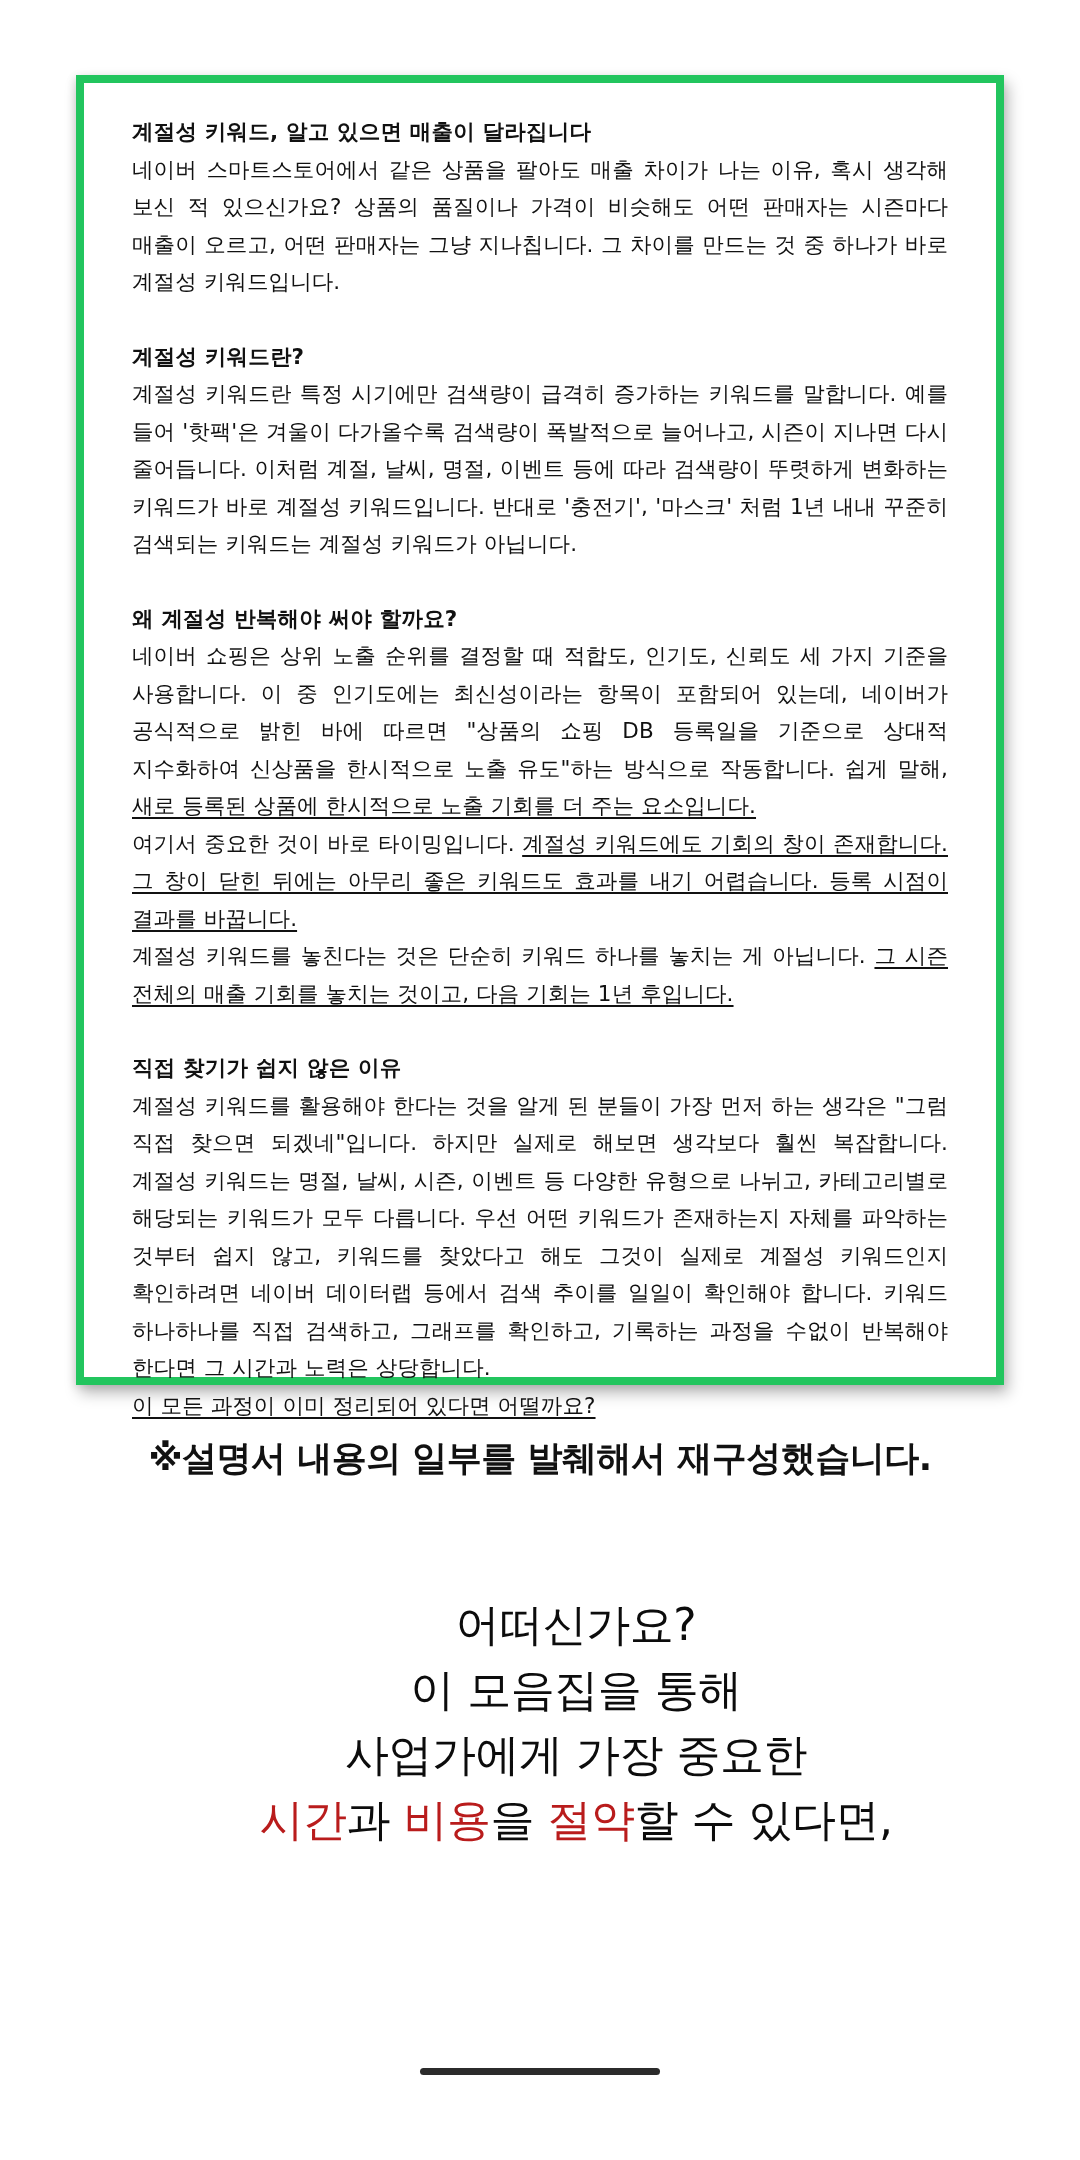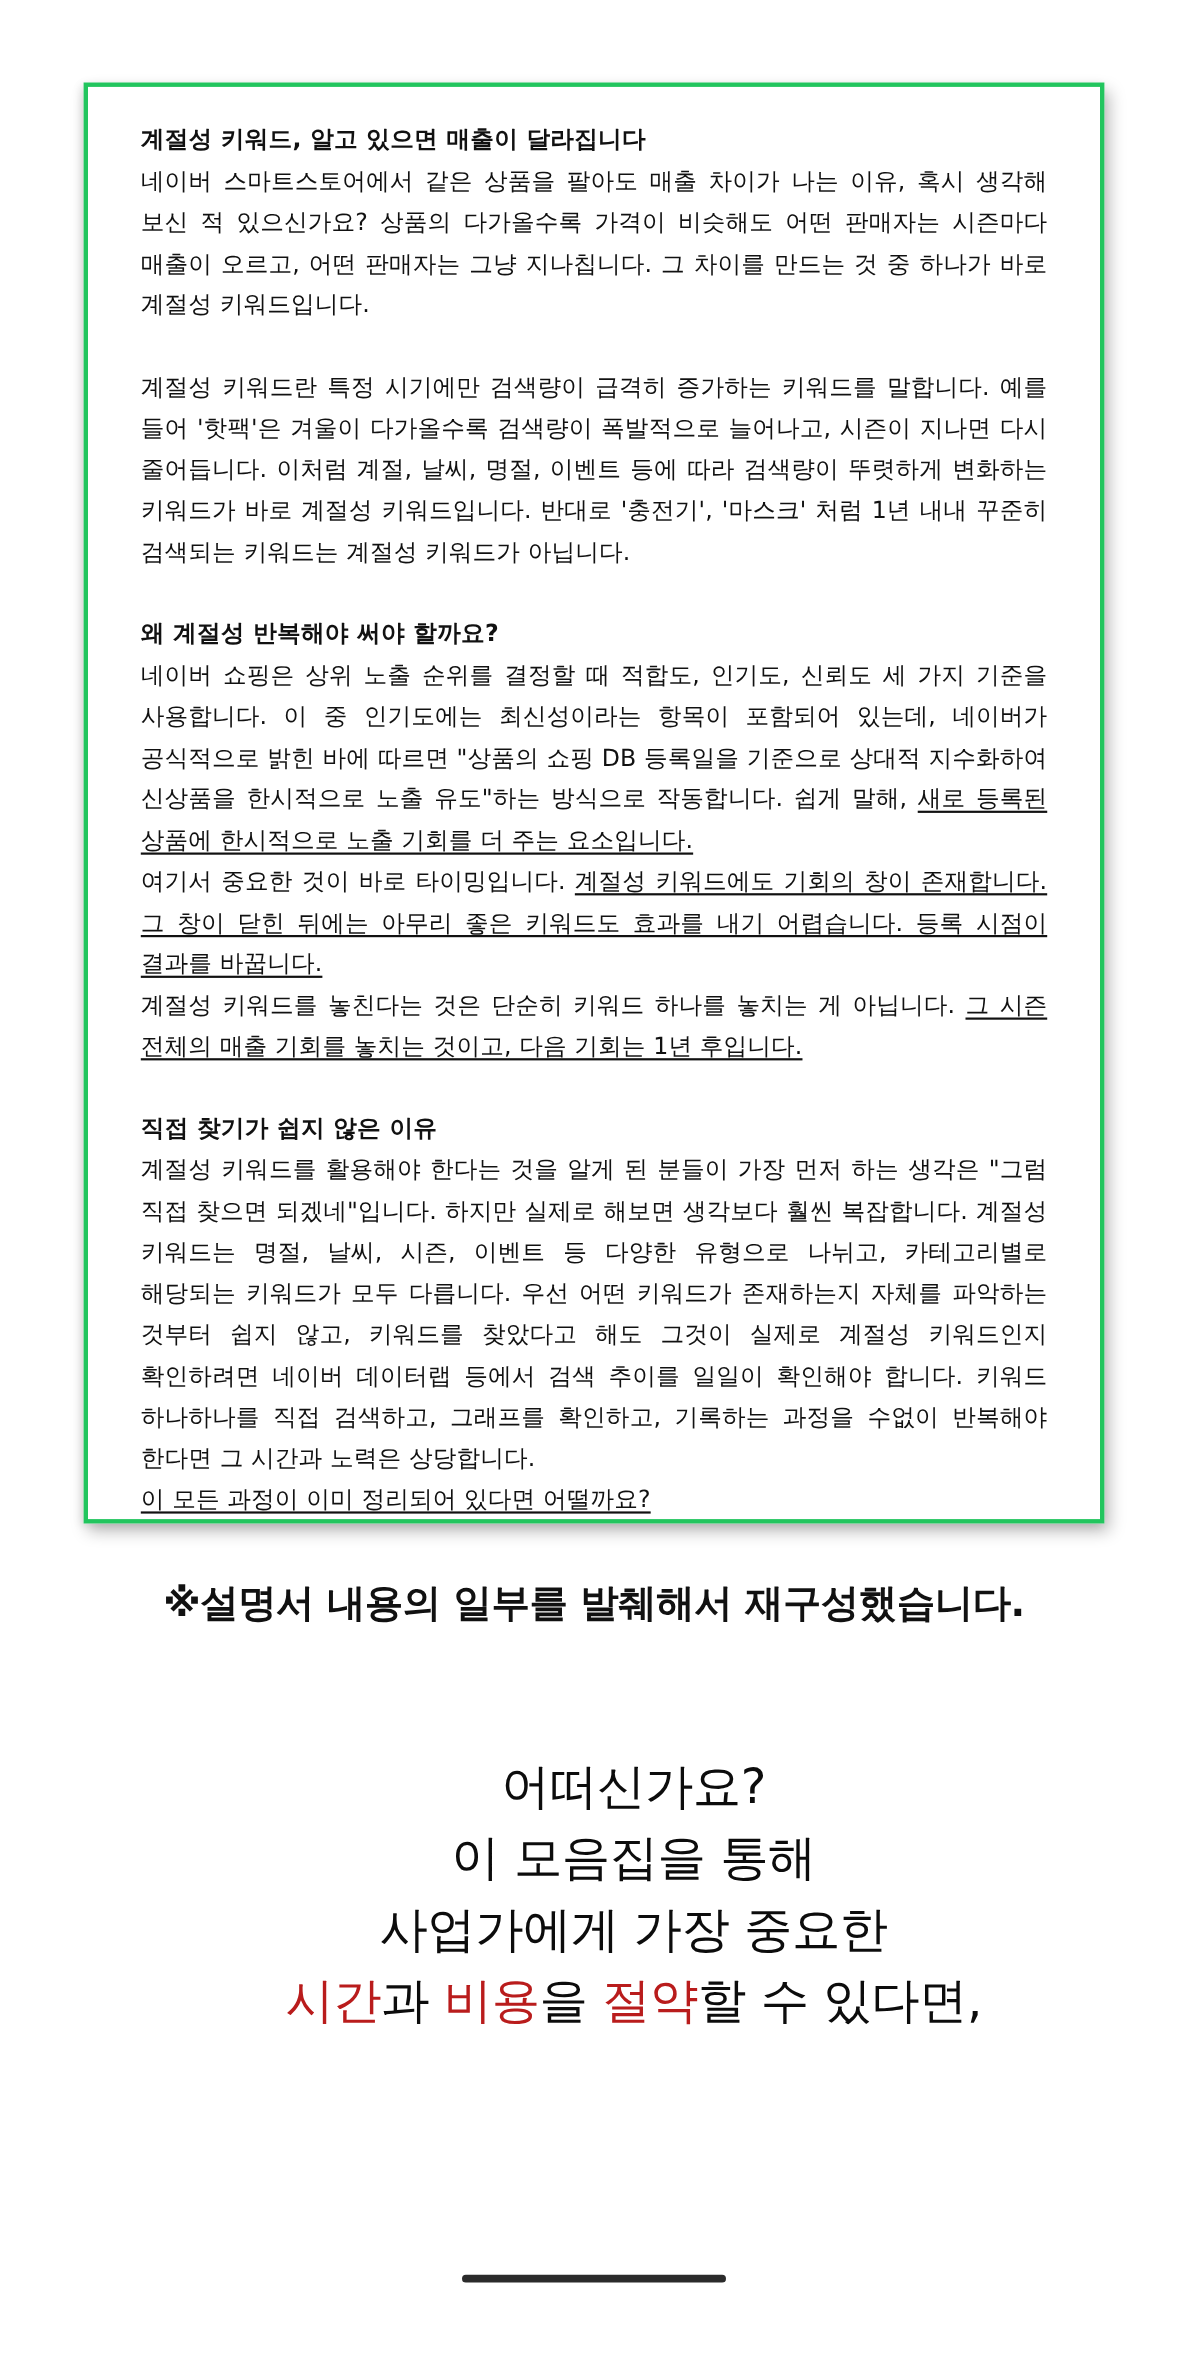--- a/index.html
+++ b/index.html
@@ -15,21 +15,21 @@
       font-family: "DejaVu Sans", "Liberation Sans", sans-serif;
       color: #111111;
     }
     .doc-card {
       position: absolute;
       left: 76px;
       top: 75px;
       width: 928px;
       height: 1310px;
       box-sizing: border-box;
-      border: 4px solid #22c55e;
+      border: 8px solid #22c55e;
       background: #ffffff;
       box-shadow: 4px 8px 14px rgba(0,0,0,0.28), -2px 2px 8px rgba(0,0,0,0.10);
       padding: 30px 48px 0 48px;
     }
     .section { margin: 0; }
     .section + .section { margin-top: 37px; }
     .section-title {
       font-weight: bold;
       font-size: 21.5px;
       line-height: 37.5px;
@@ -86,24 +86,25 @@
       background: #2b2b2b;
     }
   </style>
 </head>
 <body>
 
 <div class="doc-card">
 
   <div class="section">
     <p class="section-title">계절성 키워드, 알고 있으면 매출이 달라집니다</p>
-    <p class="paragraph"><span>네이버 스마트스토어에서 같은 상품을 팔아도 매출 차이가 나는 이유, 혹시 생각해 보신 적 있으신가요? 상품의 다가올수록 가격이 비슷해도 어떤 판매자는 시즌마다 매출이 오르고, 어떤 판매자는 그냥 지나칩니다. 그 차이를 만드는 것 중 하나가 바로 계절성 키워드입니다.</span></p>
+    <p class="paragraph"><span>네이버 스마트스토어에서 같은 상품을 팔아도 매출 차이가 나는 이유, 혹시 생각해 보신 적 있으신가요? 상품의 품질이나 가격이 비슷해도 어떤 판매자는 시즌마다 매출이 오르고, 어떤 판매자는 그냥 지나칩니다. 그 차이를 만드는 것 중 하나가 바로 계절성 키워드입니다.</span></p>
   </div>
 
   <div class="section">
+    <p class="section-title">계절성 키워드란?</p>
     <p class="paragraph"><span>계절성 키워드란 특정 시기에만 검색량이 급격히 증가하는 키워드를 말합니다. 예를 들어 '핫팩'은 겨울이 다가올수록 검색량이 폭발적으로 늘어나고, 시즌이 지나면 다시 줄어듭니다. 이처럼 계절, 날씨, 명절, 이벤트 등에 따라 검색량이 뚜렷하게 변화하는 키워드가 바로 계절성 키워드입니다. 반대로 '충전기', '마스크' 처럼 1년 내내 꾸준히 검색되는 키워드는 계절성 키워드가 아닙니다.</span></p>
   </div>
 
   <div class="section">
     <p class="section-title">왜 계절성 반복해야 써야 할까요?</p>
     <p class="paragraph"><span>네이버 쇼핑은 상위 노출 순위를 결정할 때 적합도, 인기도, 신뢰도 세 가지 기준을 사용합니다. 이 중 인기도에는 최신성이라는 항목이 포함되어 있는데, 네이버가 공식적으로 밝힌 바에 따르면 "상품의 쇼핑 DB 등록일을 기준으로 상대적 지수화하여 신상품을 한시적으로 노출 유도"하는 방식으로 작동합니다. 쉽게 말해, </span><span class="u">새로 등록된 상품에 한시적으로 노출 기회를 더 주는 요소입니다.</span></p>
     <p class="paragraph"><span>여기서 중요한 것이 바로 타이밍입니다. </span><span class="u">계절성 키워드에도 기회의 창이 존재합니다. 그 창이 닫힌 뒤에는 아무리 좋은 키워드도 효과를 내기 어렵습니다. 등록 시점이 결과를 바꿉니다.</span></p>
     <p class="paragraph"><span>계절성 키워드를 놓친다는 것은 단순히 키워드 하나를 놓치는 게 아닙니다. </span><span class="u">그 시즌 전체의 매출 기회를 놓치는 것이고, 다음 기회는 1년 후입니다.</span></p>
   </div>
 

